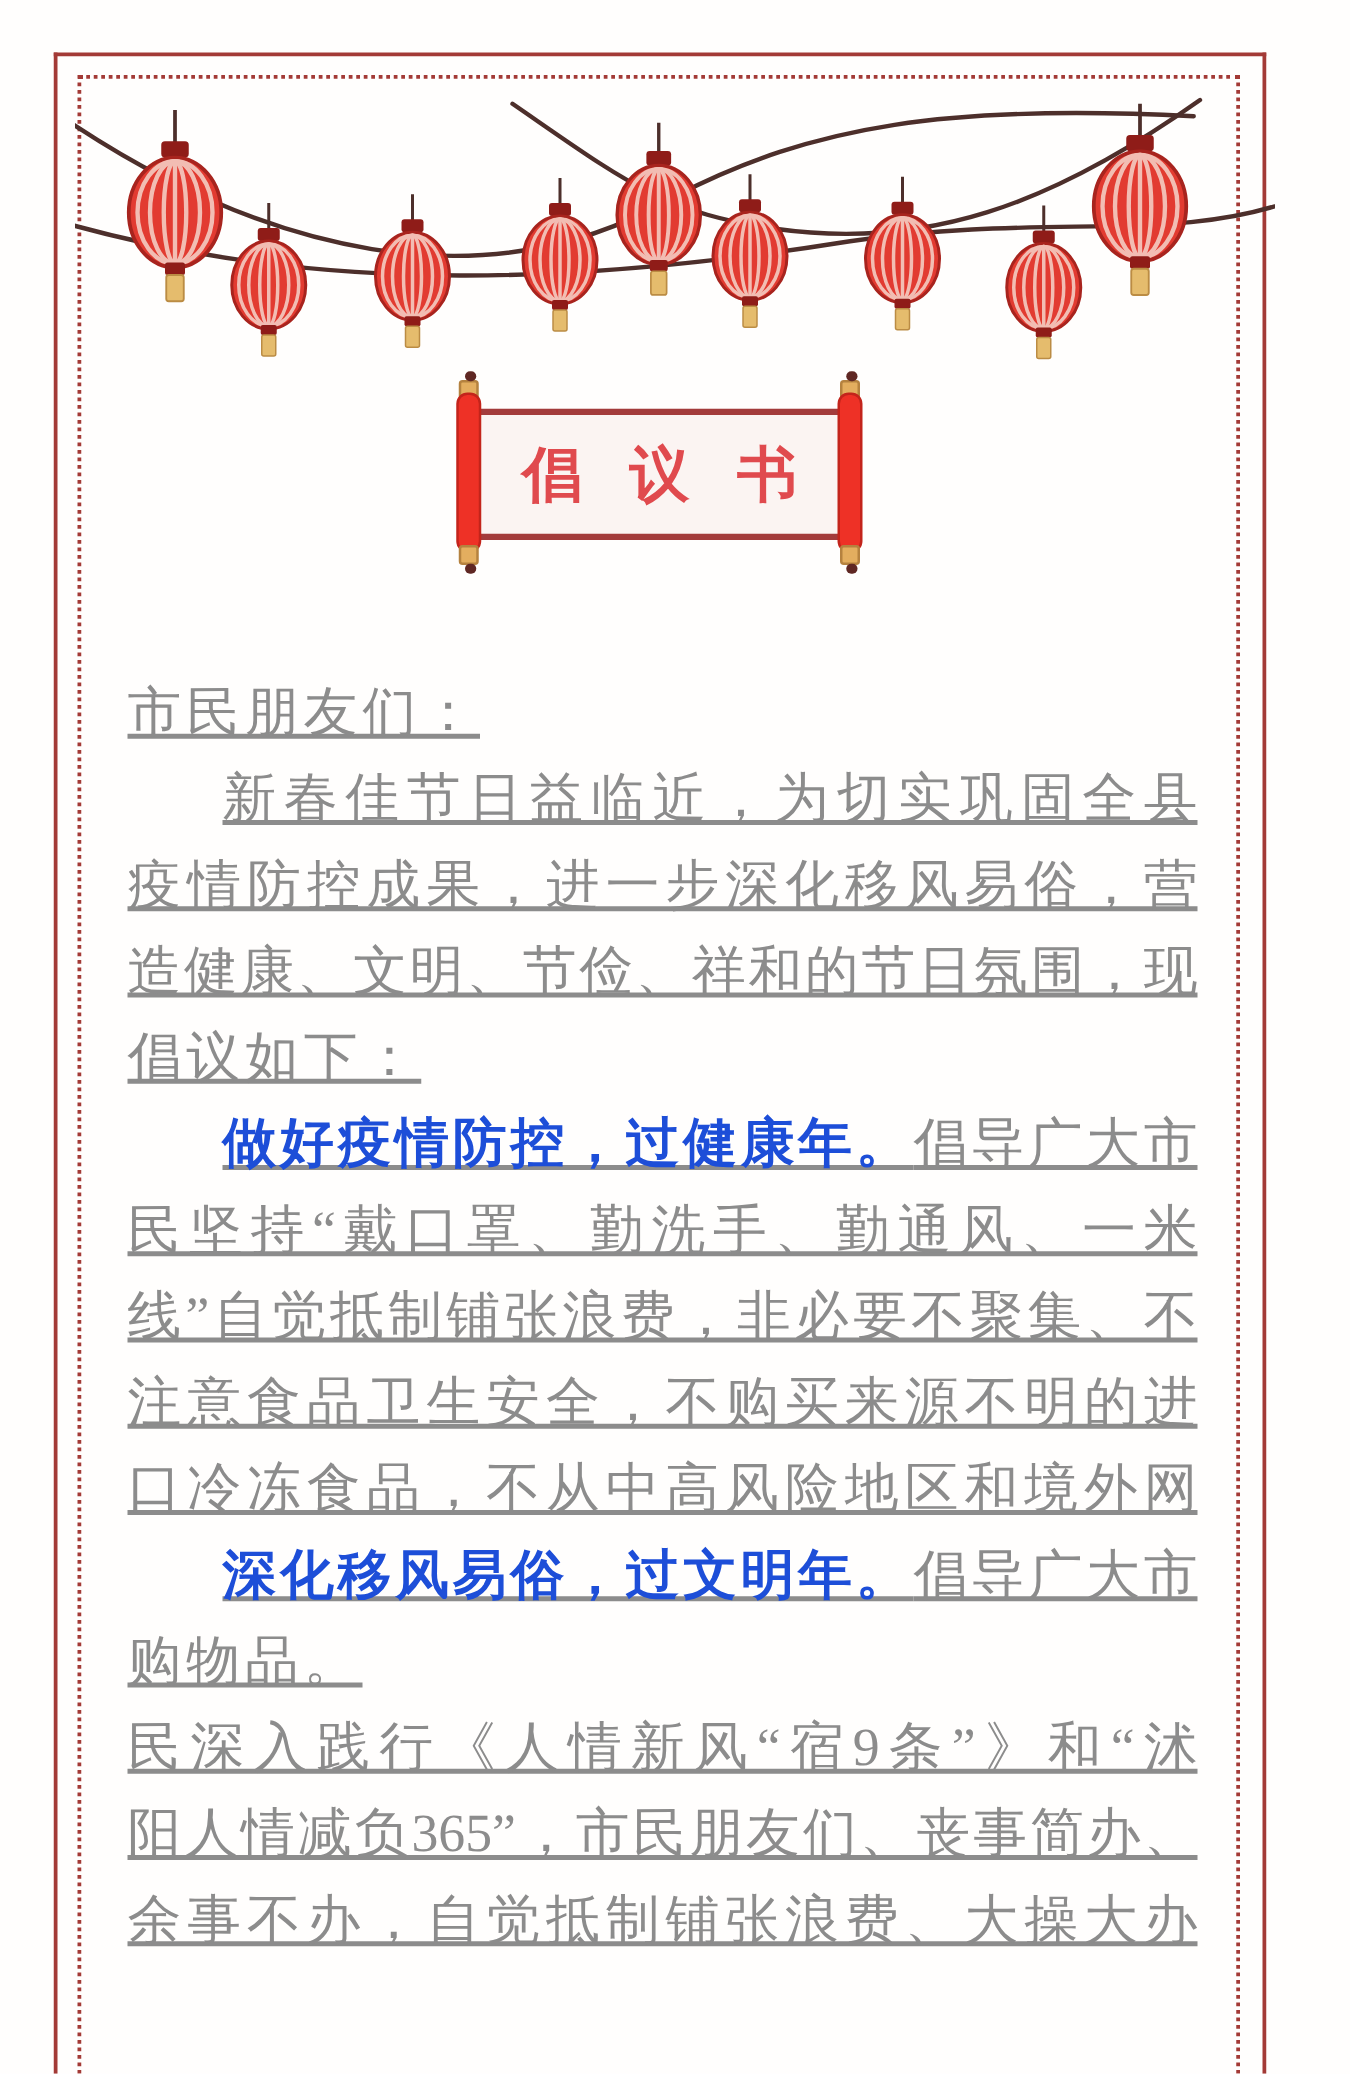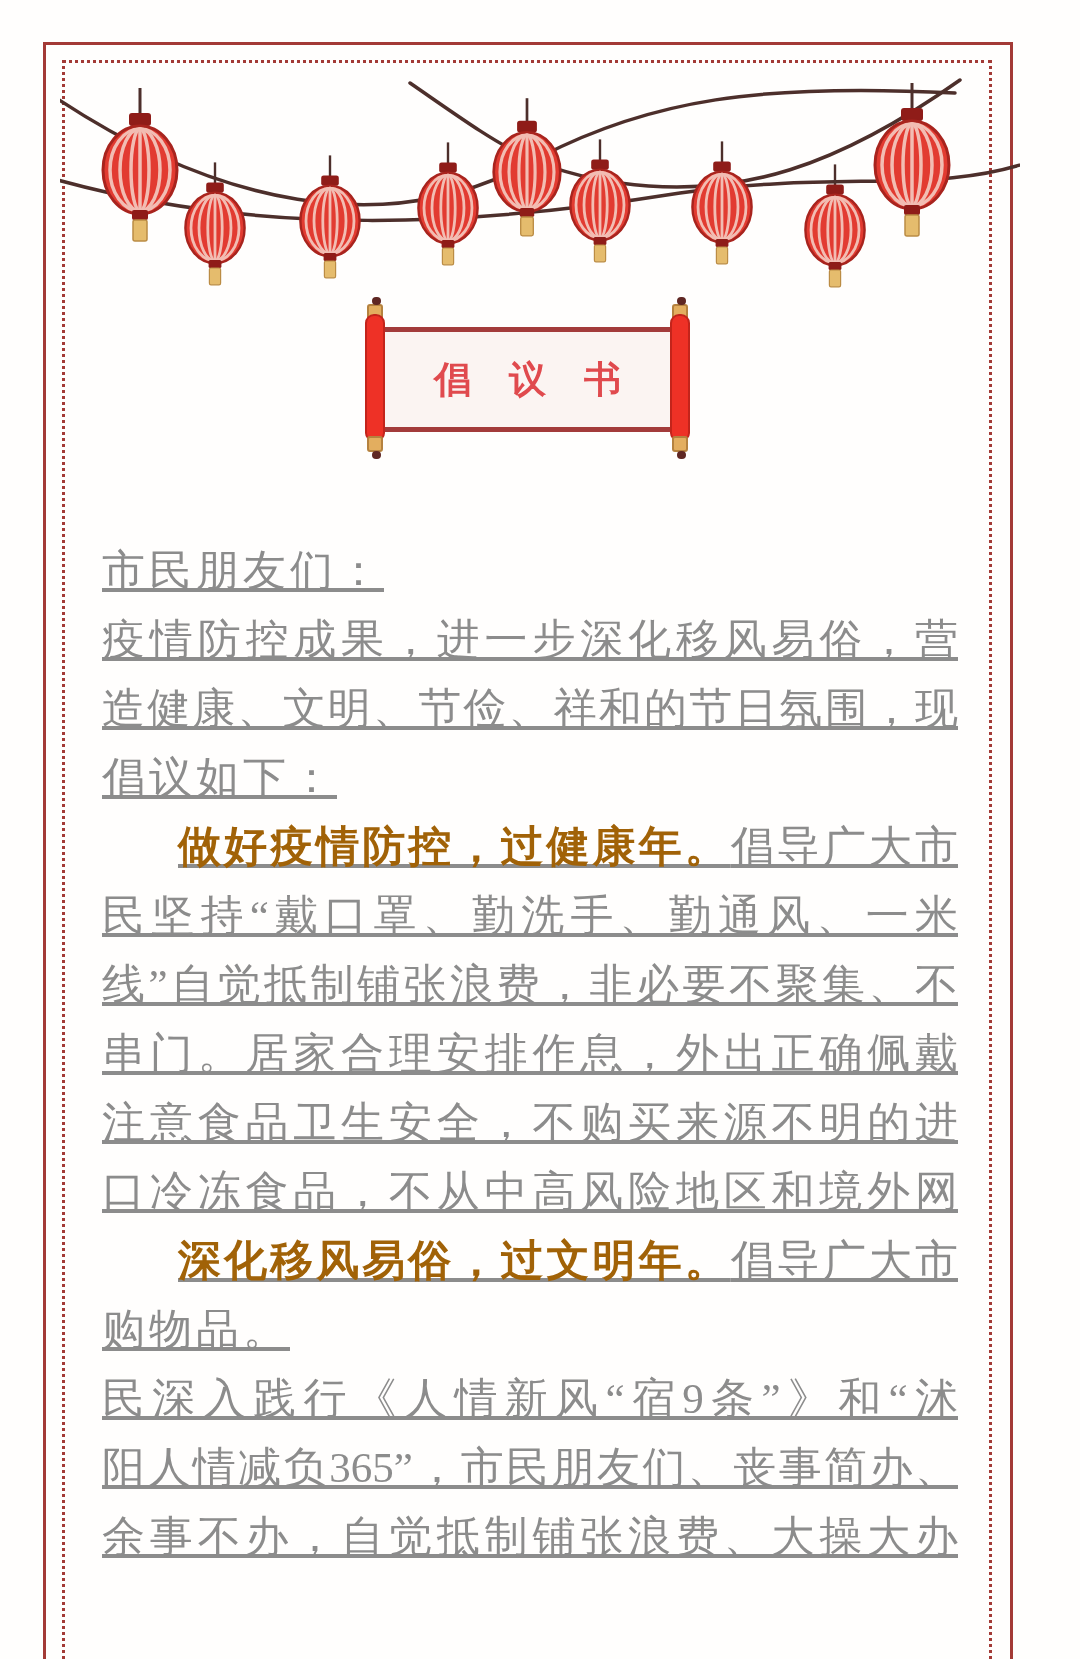--- a/index.html
+++ b/index.html
@@ -30,21 +30,21 @@
   
   .scroll{position:absolute;left:365px;top:298px;width:325px;height:160px;}
   .scroll-band{
     position:absolute;left:18px;top:29px;width:289px;height:95px;
     background:#fbf4f2;
     border-top:5px solid #a33b3b;border-bottom:5px solid #a33b3b;
     display:flex;align-items:center;justify-content:center;
   }
   .scroll-title{
     color:#e04a4e;
-    font-size:37px;font-weight:600;
+    font-size:48px;font-weight:600;
     letter-spacing:38px;padding-left:38px;
     white-space:nowrap;
   }
   .rod{position:absolute;width:20px;top:2px;height:156px;}
   .rod-left{left:0;}
   .rod-right{right:0;}
   .rod-bar{
     position:absolute;left:0;top:14px;width:16px;height:124px;
     background:#ee3126;border:2px solid #c3241b;border-radius:9px;
   }
@@ -68,21 +68,21 @@
     letter-spacing:4px;
   }
   .line{height:69px;white-space:nowrap;text-decoration:underline;}
   .line.justify{
     white-space:normal;
     text-align:justify;
     text-align-last:justify;
     text-justify:inter-character;
     letter-spacing:0;
   }
-  .line .accent{color:#a16207;font-weight:700;}
+  .line .accent{color:#1d4ed8;font-weight:700;}
   .line.indent{text-indent:76px;}
 </style>
 </head>
 <body>
 
 <div class="page">
 
   <div class="border-solid"></div>
   <div class="border-dotted"></div>
 
@@ -206,27 +206,27 @@
     </div>
     <div class="rod rod-right">
       <div class="knob top"></div>
       <div class="rod-bar"></div>
       <div class="knob bottom"></div>
     </div>
   </div>
 
   <div class="body-text" id="body-text">
       <div class="line">市民朋友们：</div>
+      <div class="line justify indent">新春佳节日益临近，为切实巩固全县</div>
       <div class="line justify">疫情防控成果，进一步深化移风易俗，营</div>
       <div class="line justify">造健康、文明、节俭、祥和的节日氛围，现</div>
       <div class="line">倡议如下：</div>
       <div class="line justify indent"><span class="accent">做好疫情防控，过健康年。</span>倡导广大市</div>
       <div class="line justify">民坚持“戴口罩、勤洗手、勤通风、一米</div>
       <div class="line justify">线”自觉抵制铺张浪费，非必要不聚集、不</div>
-      <div class="line justify">串门。居家合理安排作息，外出正确佩戴</div>
       <div class="line justify">注意食品卫生安全，不购买来源不明的进</div>
       <div class="line justify">口冷冻食品，不从中高风险地区和境外网</div>
       <div class="line justify indent"><span class="accent">深化移风易俗，过文明年。</span>倡导广大市</div>
       <div class="line">购物品。</div>
       <div class="line justify">民深入践行《人情新风“宿9条”》和“沭</div>
       <div class="line justify">阳人情减负365”，市民朋友们、丧事简办、</div>
       <div class="line justify">余事不办，自觉抵制铺张浪费、大操大办</div>
     </div>
 
 </div>

